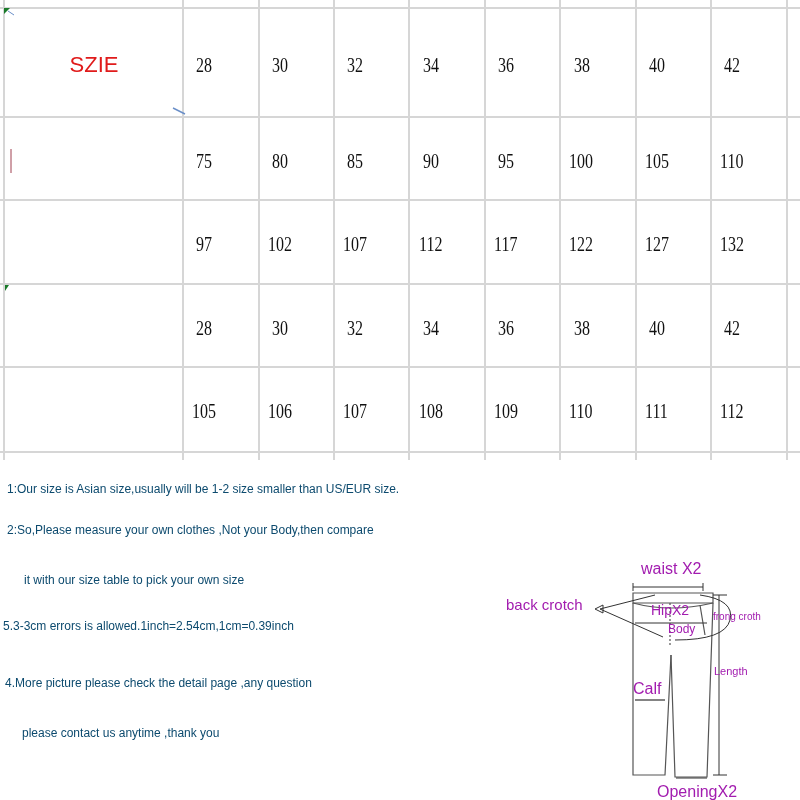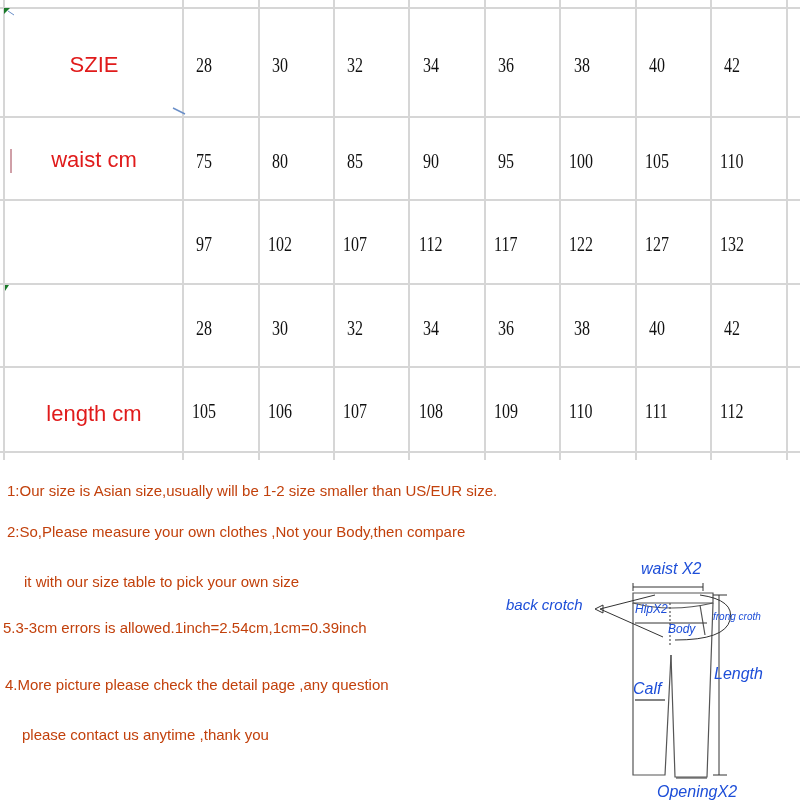--- a/index.html
+++ b/index.html
@@ -3,23 +3,23 @@
 <meta charset="utf-8">
 <style>
   html, body { margin:0; padding:0; background:#fff; }
   body { width:800px; height:800px; position:relative; overflow:hidden; font-family:"Liberation Sans", sans-serif; }
   .grid { position:absolute; left:0; top:0; width:712px; height:460px; }
   .hline { position:absolute; left:0; width:800px; height:2px; background:#d6d6d6; }
   .vline { position:absolute; top:0; height:460px; width:2px; background:#d6d6d6; }
   .rowlabel { position:absolute; color:#e01b1b; font-size:22px; text-align:center; width:176px; left:6px; }
   .cell { position:absolute; width:60px; text-align:left; font-family:"Liberation Serif", serif; font-size:20px; color:#111; transform:scaleX(0.8); transform-origin:left center; }
   .notes { position:absolute; left:0; top:0; }
-  .note { position:absolute; font-size:15px; color:#c2410c; white-space:nowrap; }
+  .note { position:absolute; font-size:12px; color:#0c4a6e; white-space:nowrap; }
   .diagram { position:absolute; left:495px; top:555px; width:305px; height:245px; }
-  .dlabel { position:absolute; color:#1d4ed8; white-space:nowrap;font-style:italic; }
+  .dlabel { position:absolute; color:#a21caf; white-space:nowrap; }
   .mark { position:absolute; }
 </style>
 </head>
 <body>
 
 <div class="grid">
 
   <div class="hline" style="top:7px"></div>
   <div class="hline" style="top:116px"></div>
   <div class="hline" style="top:199px"></div>
@@ -55,21 +55,20 @@
   <div class="rowlabel" style="top:52px">SZIE</div>
   <div class="cell" style="left:196px;top:54px">28</div>
   <div class="cell" style="left:272px;top:54px">30</div>
   <div class="cell" style="left:347px;top:54px">32</div>
   <div class="cell" style="left:423px;top:54px">34</div>
   <div class="cell" style="left:498px;top:54px">36</div>
   <div class="cell" style="left:574px;top:54px">38</div>
   <div class="cell" style="left:649px;top:54px">40</div>
   <div class="cell" style="left:724px;top:54px">42</div>
 
-  <div class="rowlabel" style="top:147px">waist cm</div>
   <div class="cell" style="left:196px;top:150px">75</div>
   <div class="cell" style="left:272px;top:150px">80</div>
   <div class="cell" style="left:347px;top:150px">85</div>
   <div class="cell" style="left:423px;top:150px">90</div>
   <div class="cell" style="left:498px;top:150px">95</div>
   <div class="cell" style="left:569px;top:150px">100</div>
   <div class="cell" style="left:645px;top:150px">105</div>
   <div class="cell" style="left:720px;top:150px">110</div>
 
   <div class="cell" style="left:196px;top:233px">97</div>
@@ -83,21 +82,20 @@
 
   <div class="cell" style="left:196px;top:317px">28</div>
   <div class="cell" style="left:272px;top:317px">30</div>
   <div class="cell" style="left:347px;top:317px">32</div>
   <div class="cell" style="left:423px;top:317px">34</div>
   <div class="cell" style="left:498px;top:317px">36</div>
   <div class="cell" style="left:574px;top:317px">38</div>
   <div class="cell" style="left:649px;top:317px">40</div>
   <div class="cell" style="left:724px;top:317px">42</div>
 
-  <div class="rowlabel" style="top:401px">length cm</div>
   <div class="cell" style="left:192px;top:400px">105</div>
   <div class="cell" style="left:268px;top:400px">106</div>
   <div class="cell" style="left:343px;top:400px">107</div>
   <div class="cell" style="left:419px;top:400px">108</div>
   <div class="cell" style="left:494px;top:400px">109</div>
   <div class="cell" style="left:569px;top:400px">110</div>
   <div class="cell" style="left:645px;top:400px">111</div>
   <div class="cell" style="left:720px;top:400px">112</div>
 </div>
 
@@ -137,19 +135,19 @@
 
     <path d="M181 223 L212 223" stroke="#333" stroke-width="1"></path>
 
     <path d="M105 54 L160 40 M105 54 L168 82" stroke="#333" stroke-width="1"></path>
     <path d="M100 54 L108 50 L108 58 Z" fill="none" stroke="#333" stroke-width="1"></path>
 
     <path d="M205 40 Q240 45 235 65 Q230 85 180 85" fill="none" stroke="#333" stroke-width="1"></path>
   </svg>
   <div class="dlabel" style="left:146px;top:5px;font-size:16px">waist X2</div>
   <div class="dlabel" style="left:11px;top:41px;font-size:15px">back crotch</div>
-  <div class="dlabel" style="left:140px;top:47px;font-size:12px">HipX2</div>
+  <div class="dlabel" style="left:156px;top:47px;font-size:14px">HipX2</div>
   <div class="dlabel" style="left:173px;top:67px;font-size:12px">Body</div>
   <div class="dlabel" style="left:218px;top:56px;font-size:10px">frong croth</div>
-  <div class="dlabel" style="left:219px;top:110px;font-size:16px">Length</div>
+  <div class="dlabel" style="left:219px;top:110px;font-size:11px">Length</div>
   <div class="dlabel" style="left:138px;top:125px;font-size:16px">Calf</div>
   <div class="dlabel" style="left:162px;top:228px;font-size:16px">OpeningX2</div>
 </div>
 
 </body></html>

